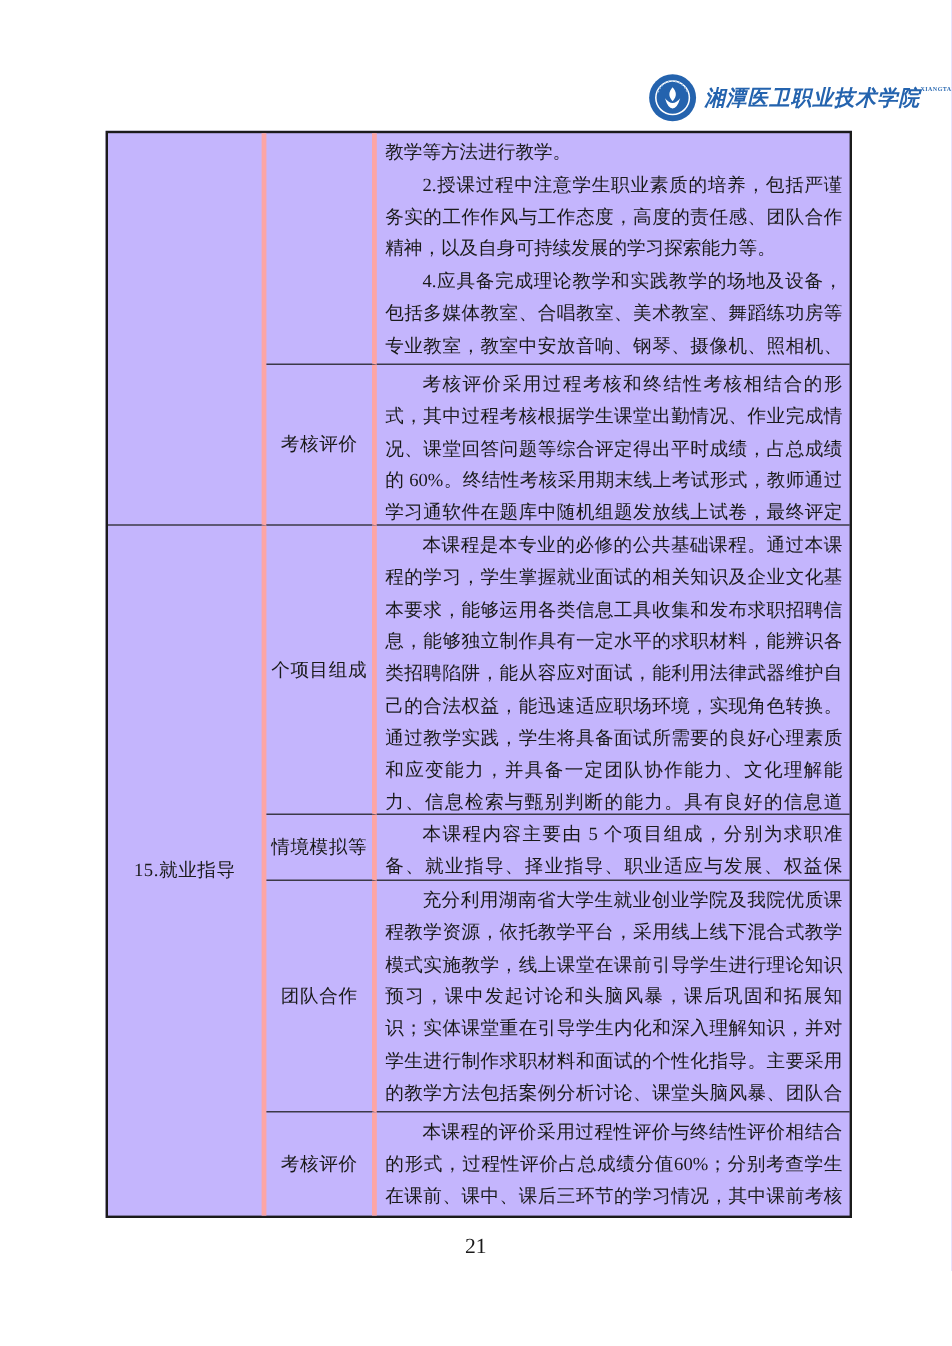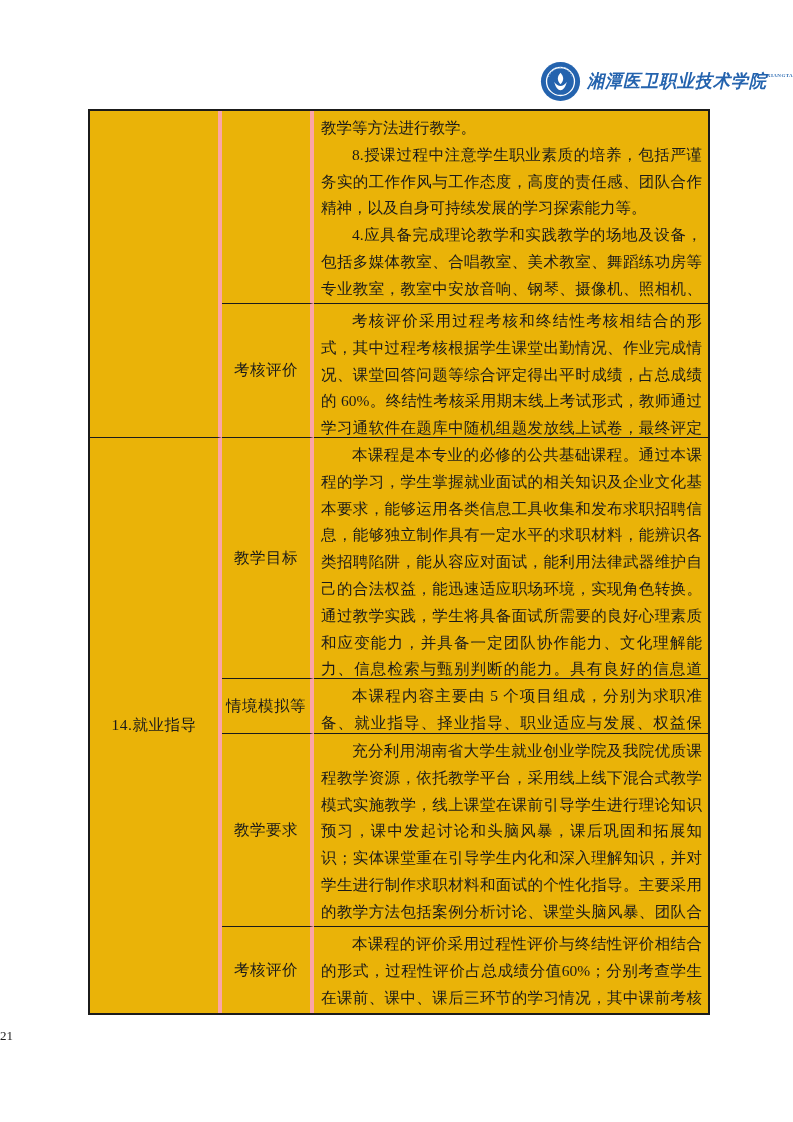--- a/index.html
+++ b/index.html
@@ -24,41 +24,41 @@
     line-height:7px;white-space:nowrap;
   }
 
   
   .tbl{
     position:absolute;left:88px;top:109px;
     display:grid;
     grid-template-columns:132px 92px 394px;
     border:2px solid #1b1b1b;
     box-sizing:border-box;
-    background:#eab308;
+    background:#c4b5fd;
   }
   .cell{box-sizing:border-box;overflow:hidden;}
   .br{border-right:4px solid #fca5a5;}
   .bb{border-bottom:1px solid #1b1b1b;}
   .course-cell,.label-cell{
     display:flex;align-items:center;justify-content:center;
     font-size:15.5px;letter-spacing:0.5px;text-align:center;
   }
   .content-cell{
     padding:4px 6px 0 7px;
     font-size:15.5px;line-height:26.8px;
     text-align:justify;text-justify:inter-ideograph;
   }
   .para{margin:0;}
   .para.indent{text-indent:2em;}
 
   
   .pageno{
     position:absolute;top:1028px;left:0;width:100%;
-    font-size:13px;color:#1a1a1a;
+    text-align:center;font-size:18px;color:#1a1a1a;
   }
 </style>
 </head>
 <body>
 
 <div class="page">
 
   <div class="logo">
     <svg class="emblem" viewBox="0 0 44 44" xmlns="http://www.w3.org/2000/svg" aria-hidden="true">
       <circle cx="22" cy="22" r="21" fill="#2463ae"></circle>
@@ -71,37 +71,37 @@
       <div class="logo-cn">湘潭医卫职业技术学院</div>
       <div class="logo-en">XIANGTAN MEDICINE &amp; HEALTH VOCATIONAL COLLEGE</div>
     </div>
   </div>
 
   <div class="tbl" id="course-table" style="grid-template-rows: 193px 134px 241px 55px 193px 86px;">
       <div class="cell course-cell br bb" style="grid-area: 1 / 1 / 3;"></div>
       <div class="cell label-cell br bb" style="grid-area: 1 / 2;"></div>
       <div class="cell content-cell bb" style="grid-area: 1 / 3;">
         <p class="para">教学等方法进行教学。</p>
-        <p class="para indent">8.授课过程中注意学生职业素质的培养，包括严谨务实的工作作风与工作态度，高度的责任感、团队合作精神，以及自身可持续发展的学习探索能力等。</p>
+        <p class="para indent">2.授课过程中注意学生职业素质的培养，包括严谨务实的工作作风与工作态度，高度的责任感、团队合作精神，以及自身可持续发展的学习探索能力等。</p>
         <p class="para indent">4.应具备完成理论教学和实践教学的场地及设备，包括多媒体教室、合唱教室、美术教室、舞蹈练功房等专业教室，教室中安放音响、钢琴、摄像机、照相机、画板等教学设备。</p>
       </div>
       <div class="cell label-cell br bb" style="grid-area: 2 / 2;">考核评价</div>
       <div class="cell content-cell bb" style="grid-area: 2 / 3;">
         <p class="para indent">考核评价采用过程考核和终结性考核相结合的形式，其中过程考核根据学生课堂出勤情况、作业完成情况、课堂回答问题等综合评定得出平时成绩，占总成绩的 60%。终结性考核采用期末线上考试形式，教师通过学习通软件在题库中随机组题发放线上试卷，最终评定学生期末考试成绩，占总成绩的 40%。</p>
       </div>
-      <div class="cell course-cell br" style="grid-area: 3 / 1 / 7;">14.就业指导</div>
-      <div class="cell label-cell br bb" style="grid-area: 3 / 2;">教学目标</div>
+      <div class="cell course-cell br" style="grid-area: 3 / 1 / 7;">15.就业指导</div>
+      <div class="cell label-cell br bb" style="grid-area: 3 / 2;">个项目组成</div>
       <div class="cell content-cell bb" style="grid-area: 3 / 3;">
         <p class="para indent">本课程是本专业的必修的公共基础课程。通过本课程的学习，学生掌握就业面试的相关知识及企业文化基本要求，能够运用各类信息工具收集和发布求职招聘信息，能够独立制作具有一定水平的求职材料，能辨识各类招聘陷阱，能从容应对面试，能利用法律武器维护自己的合法权益，能迅速适应职场环境，实现角色转换。通过教学实践，学生将具备面试所需要的良好心理素质和应变能力，并具备一定团队协作能力、文化理解能力、信息检索与甄别判断的能力。具有良好的信息道德、较强的法律意识及正确的就业观。</p>
       </div>
       <div class="cell label-cell br bb" style="grid-area: 4 / 2;">情境模拟等</div>
       <div class="cell content-cell bb" style="grid-area: 4 / 3;">
         <p class="para indent">本课程内容主要由 5 个项目组成，分别为求职准备、就业指导、择业指导、职业适应与发展、权益保护。</p>
       </div>
-      <div class="cell label-cell br bb" style="grid-area: 5 / 2;">教学要求</div>
+      <div class="cell label-cell br bb" style="grid-area: 5 / 2;">团队合作</div>
       <div class="cell content-cell bb" style="grid-area: 5 / 3;">
         <p class="para indent">充分利用湖南省大学生就业创业学院及我院优质课程教学资源，依托教学平台，采用线上线下混合式教学模式实施教学，线上课堂在课前引导学生进行理论知识预习，课中发起讨论和头脑风暴，课后巩固和拓展知识；实体课堂重在引导学生内化和深入理解知识，并对学生进行制作求职材料和面试的个性化指导。主要采用的教学方法包括案例分析讨论、课堂头脑风暴、团队合作、情境模拟等。</p>
       </div>
       <div class="cell label-cell br" style="grid-area: 6 / 2;">考核评价</div>
       <div class="cell content-cell" style="grid-area: 6 / 3;">
         <p class="para indent">本课程的评价采用过程性评价与终结性评价相结合的形式，过程性评价占总成绩分值60%；分别考查学生在课前、课中、课后三环节的学习情况，其中课前考核主要检查线上理论</p>
       </div>
     </div>
 
   <div class="pageno">21</div>

